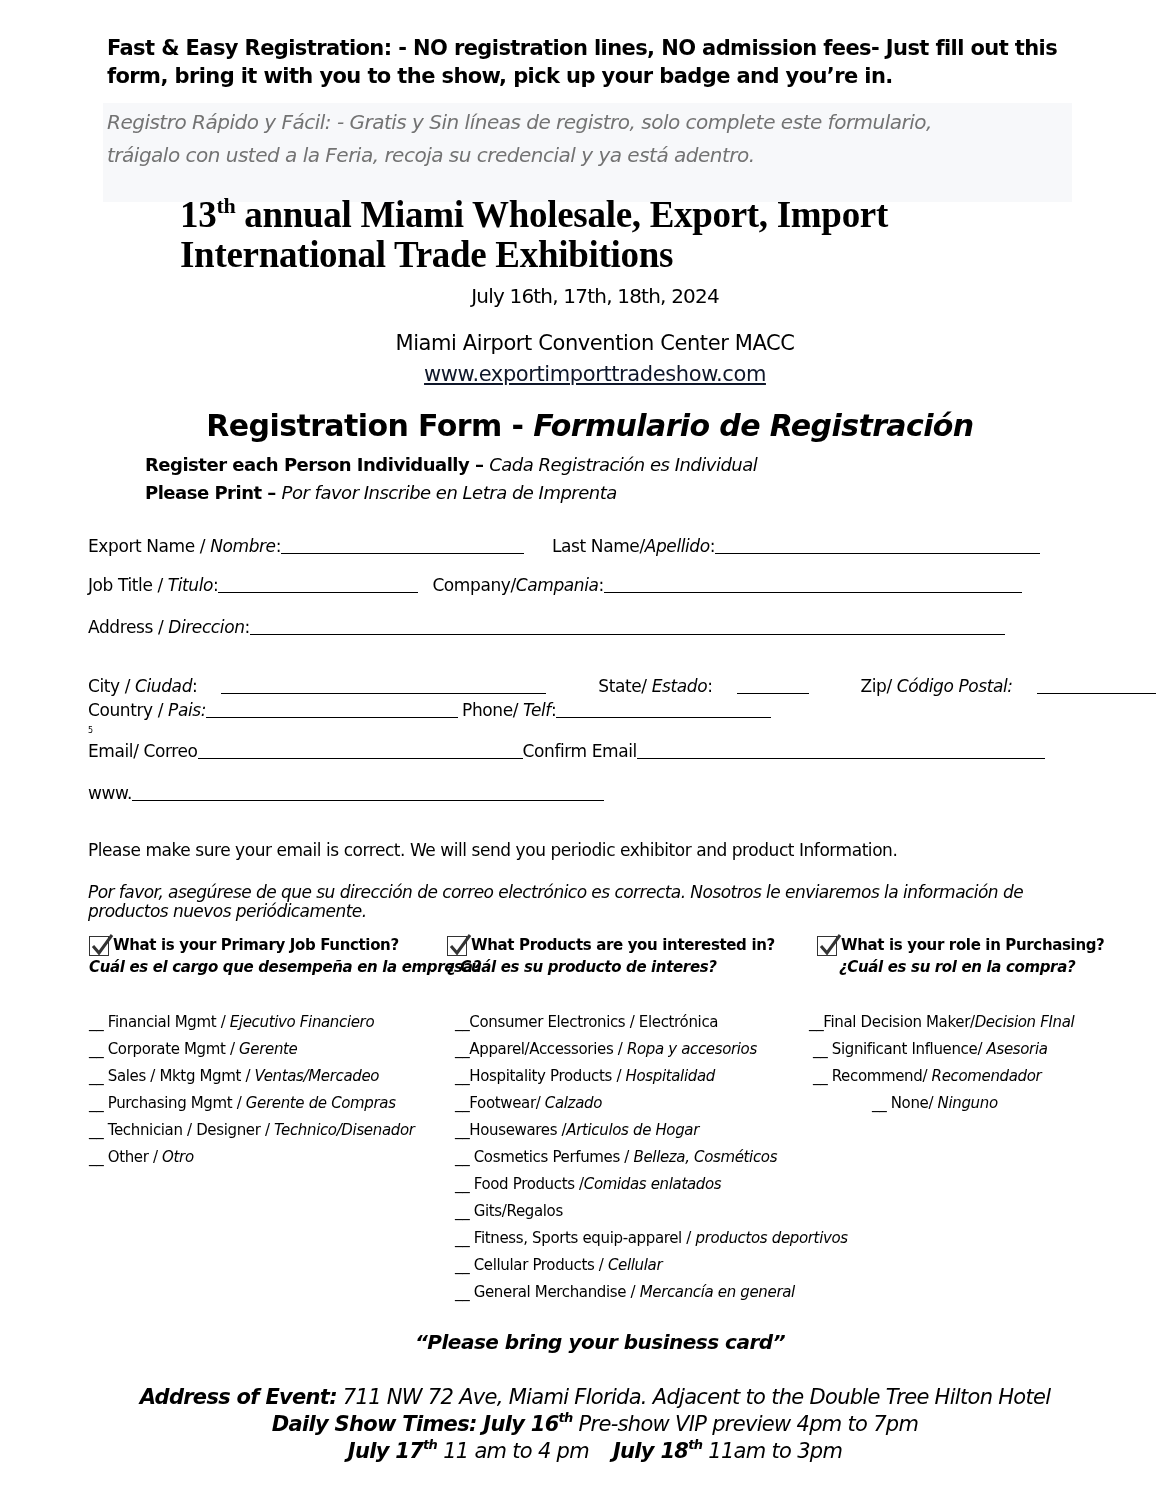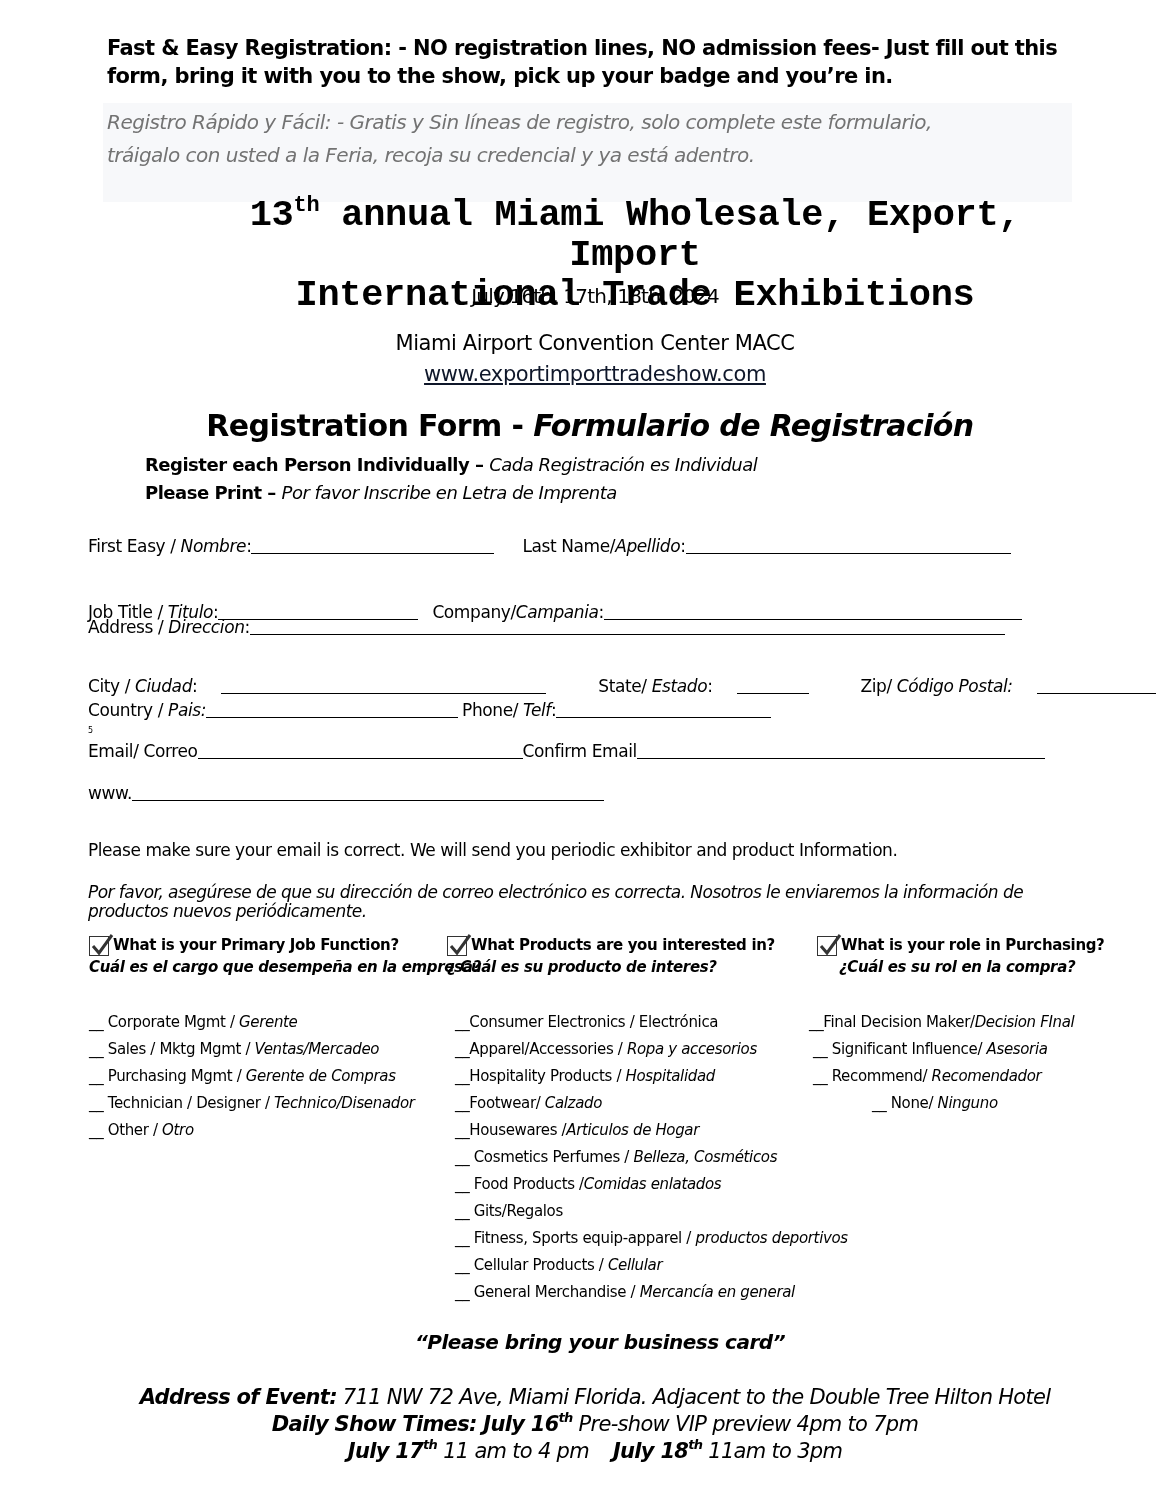--- a/index.html
+++ b/index.html
@@ -1,21 +1,21 @@
 <!DOCTYPE html>
 <html><head>
 <meta charset="utf-8">
 <style>
   html, body { margin: 0; padding: 0; background: #ffffff; }
   body { width: 1156px; height: 1509px; position: relative; color: #000; font-family: "Liberation Sans", sans-serif; overflow: hidden; }
   .abs { position: absolute; }
   .intro-en { left: 107px; top: 34px; width: 960px; font-family: "DejaVu Sans", sans-serif; font-weight: bold; font-size: 21px; line-height: 28px; letter-spacing: -0.6px; }
   .intro-es-box { left: 103px; top: 103px; width: 969px; height: 99px; background: #f7f8fa; }
   .intro-es { left: 107px; top: 106px; width: 960px; font-family: "DejaVu Sans", sans-serif; font-style: italic; font-size: 20px; line-height: 33px; letter-spacing: -0.5px; color: #737373; }
-  .title { left: 180px; top: 195px; width: 910px; text-align: center; font-family: Liberation Mono, monospace; font-weight: bold; font-size: 37px; line-height: 40px; letter-spacing: -0.3px; }
+  .title { left: 180px; top: 195px; width: 910px; font-family: Liberation Serif, serif; font-weight: bold; font-size: 37px; line-height: 40px; letter-spacing: -0.3px; }
   .title sup { font-size: 22px; vertical-align: 14px; line-height: 0; }
   .dates { left: 200px; top: 284px; width: 790px; text-align: center; font-family: "DejaVu Sans", sans-serif; font-size: 20px; letter-spacing: -0.8px; }
   .venue { left: 200px; top: 331px; width: 790px; text-align: center; font-family: "DejaVu Sans", sans-serif; font-size: 21px; letter-spacing: -0.4px; }
   .site { left: 200px; top: 362px; width: 790px; text-align: center; font-family: "DejaVu Sans", sans-serif; font-size: 21px; letter-spacing: -0.4px; }
   .site a { color: #0f172a; text-decoration: underline; }
   .form-title { left: 150px; top: 408px; width: 880px; text-align: center; font-family: "DejaVu Sans", sans-serif; font-weight: bold; font-size: 30px; letter-spacing: -0.6px; }
   .form-title i { font-style: italic; }
   .sub1, .sub2 { left: 145px; width: 880px; text-align: left; font-family: "DejaVu Sans", sans-serif; font-size: 18px; letter-spacing: -0.5px; }
   .sub1 { top: 454px; } .sub2 { top: 482px; }
   .sub1 b, .sub2 b { font-weight: bold; }
@@ -53,28 +53,28 @@
 </div>
 <div class="abs dates">July 16th, 17th, 18th, 2024</div>
 <div class="abs venue">Miami Airport Convention Center MACC</div>
 <div class="abs site"><a>www.exportimporttradeshow.com</a></div>
 
 <div class="abs form-title"><span>Registration Form - </span> <i>Formulario de Registración</i></div>
 <div class="abs sub1"><b>Register each Person Individually – </b><i>Cada Registración es Individual</i></div>
 <div class="abs sub2"><b>Please Print – </b><i>Por favor Inscribe en Letra de Imprenta</i></div>
 
 <div class="abs field-row" style="top:536px;">
-  <span><span>First Easy / </span><i>Nombre</i><span>:</span></span>
+  <span><span>Export Name / </span><i>Nombre</i><span>:</span></span>
   <span class="line" style="width:243px;"></span>
   <span style="width:28px;display:inline-block"></span>
   <span><span>Last Name/</span><i>Apellido</i><span>:</span></span>
   <span class="line" style="width:325px;"></span>
 </div>
 
-<div class="abs field-row" style="top:602px;">
+<div class="abs field-row" style="top:575px;">
   <span><span>Job Title / </span><i>Titulo</i><span>:</span></span>
   <span class="line" style="width:200px;"></span>
   <span style="width:14px;display:inline-block"></span>
   <span><span>Company/</span><i>Campania</i><span>: </span></span>
   <span class="line" style="width:418px;"></span>
 </div>
 
 <div class="abs field-row" style="top:617px;">
   <span><span>Address / </span><i>Direccion</i><span>: </span></span>
   <span class="line" style="width:755px;"></span>
@@ -119,20 +119,21 @@
   <div class="q">
       <span class="chk">
         <svg width="24" height="24" viewBox="0 0 24 24">
           <path d="M3 13 L9 20 L22 2" stroke="#333" stroke-width="3" fill="none"></path>
         </svg>
       </span>
       <span>What is your Primary Job Function?</span>
     </div>
   <div class="q-es">Cuál es el cargo que desempeña en la empresa?</div>
   <div style="height:33px"></div>
+  <div class="opt"><span>__ </span><span>Financial Mgmt / </span><i>Ejecutivo Financiero</i></div>
   <div class="opt"><span>__ </span><span>Corporate Mgmt / </span><i>Gerente</i></div>
   <div class="opt"><span>__ </span><span>Sales / Mktg Mgmt / </span><i>Ventas/Mercadeo</i></div>
   <div class="opt"><span>__ </span><span>Purchasing Mgmt / </span><i>Gerente de Compras</i></div>
   <div class="opt"><span>__ </span><span>Technician / Designer / </span><i>Technico/Disenador</i></div>
   <div class="opt"><span>__ </span><span>Other / </span><i>Otro</i></div>
 </div>
 
 <div class="abs col" style="left:447px;top:936px;">
   <div class="q">
       <span class="chk">

